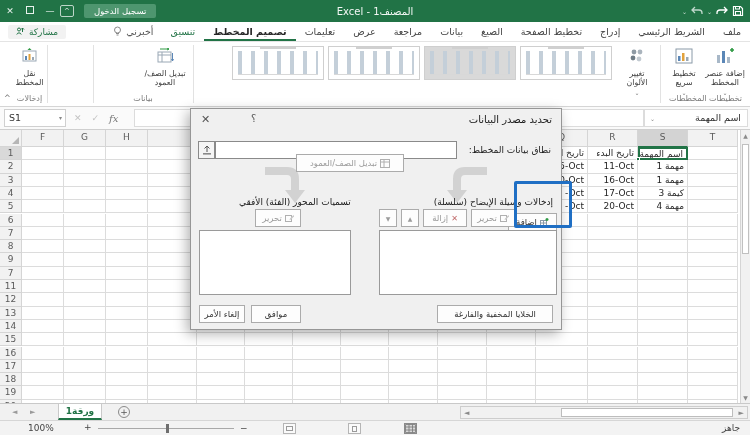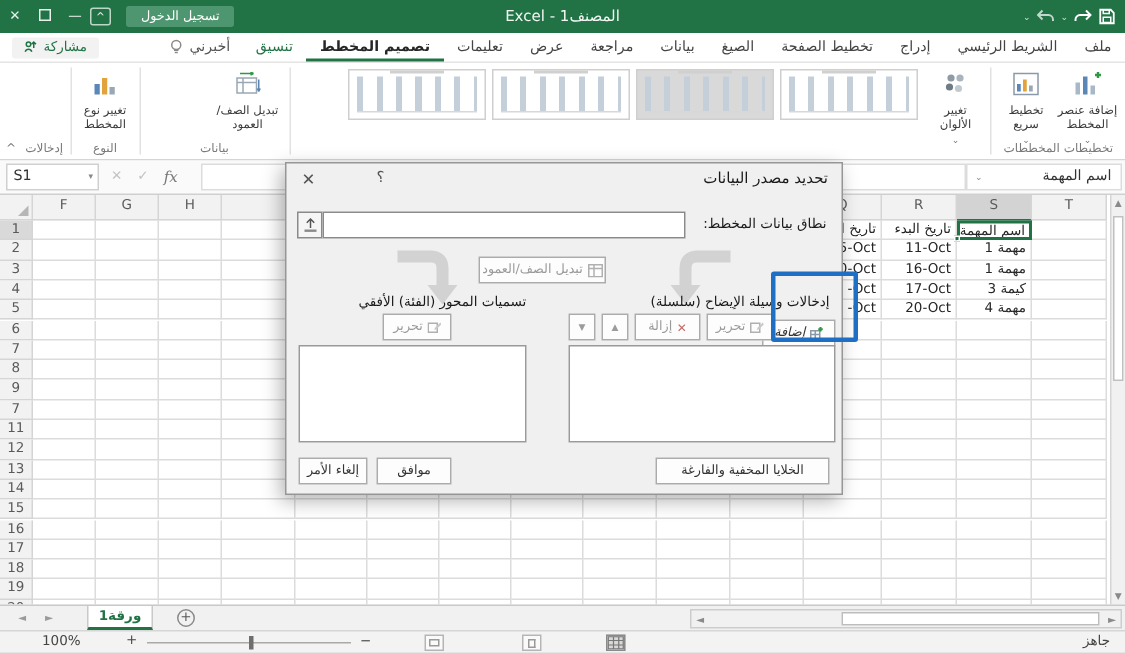--- a/index.html
+++ b/index.html
@@ -233,36 +233,35 @@
               <path d="M4 1 h9 l-2 -1 m2 1 l-2 1" stroke="#2e9943" fill="none"></path>
               <path d="M16.5 5 v8 l1 -2 m-1 2 l-1 -2" stroke="#5b87b7" fill="none"></path>
             </svg>
           </div>
         <div>تبديل الصف/ العمود</div>
       </div>
       <div class="grplabel">بيانات</div>
     </div>
     <div class="gsep" style="left:93px;"></div>
 
-    <div class="abs" style="left:49px;top:0;width:42px;height:63px;">
-      <div class="bigbtn" style="right:1px;width:40px;">
+    <div class="gsep" style="left:47px;"></div>
+
+    <div class="abs" style="left:13px;top:0;width:33px;height:63px;">
+      <div class="bigbtn" style="right:0;width:33px;">
         <div class="ic">
-            <svg width="16" height="16" viewBox="0 0 16 16">
-              <rect x="1" y="8" width="3.5" height="7" fill="#5b87b7"></rect>
-              <rect x="6" y="4" width="3.5" height="11" fill="#e2a23c"></rect>
-              <rect x="11" y="10" width="3.5" height="5" fill="#9aa8b5"></rect>
+            <svg width="17" height="16" viewBox="0 0 17 16">
+              <rect x="2" y="3" width="13" height="10" fill="none" stroke="#9aa8b5"></rect>
+              <rect x="4" y="8" width="2" height="4" fill="#5b87b7"></rect>
+              <rect x="7.5" y="6" width="2" height="6" fill="#e2a23c"></rect>
+              <rect x="11" y="9" width="2" height="3" fill="#9aa8b5"></rect>
+              <path d="M8.5 0 l2 2 h-4 z" fill="#2e9943"></path>
             </svg>
           </div>
-        <div>تغيير نوع المخطط</div>
-      </div>
-      <div class="grplabel">النوع</div>
-    </div>
-    <div class="gsep" style="left:47px;"></div>
-
-    <div class="abs" style="left:13px;top:0;width:33px;height:63px;">
+        <div>نقل المخطط</div>
+      </div>
       <div class="grplabel">إدخالات</div>
     </div>
     <span class="abs" style="left:4px;top:52px;font-size:8px;color:#777;">^</span>
   </div>
 
   <div class="abs fbar">
     <div class="namebox">
       <span>S1</span>
       <span class="dd">▾</span>
     </div>
@@ -641,30 +640,30 @@
     </div>
 
     <svg class="abs" style="right:72px;top:56px;" width="46" height="40" viewBox="0 0 46 40">
       <path d="M44 6 H22 q-8 0 -8 8 v12" fill="none" stroke="#d2d2d2" stroke-width="8"></path>
       <path d="M4 25 h20 l-10 13 z" fill="#d2d2d2"></path>
     </svg>
     <svg class="abs" style="left:72px;top:56px;" width="46" height="40" viewBox="0 0 46 40">
       <path d="M2 6 H24 q8 0 8 8 v12" fill="none" stroke="#d2d2d2" stroke-width="8"></path>
       <path d="M22 25 h20 l-10 13 z" fill="#d2d2d2"></path>
     </svg>
-    <div class="wbtn dis" style="right:157px;width:85px;top:62px;">
+    <div class="wbtn dis" style="right:157px;width:108px;top:45px;">
       <svg width="10" height="9" viewBox="0 0 10 9">
           <rect x="0.5" y="0.5" width="9" height="8" fill="none" stroke="#b0b0b0"></rect>
           <path d="M0.5 3 h9 M4 0.5 v8" stroke="#b0b0b0"></path>
         </svg>
       <span>تبديل الصف/العمود</span>
     </div>
 
     <div class="dlg-label" style="right:8px;top:88px;">إدخالات وسيلة الإيضاح (سلسلة)</div>
-    <div class="wbtn" style="right:4px;width:49px;top:104px;font-style:italic;">
+    <div class="wbtn" style="right:4px;width:49px;top:104px;">
       <svg width="9" height="9" viewBox="0 0 9 9">
           <rect x="0.5" y="2.5" width="6" height="6" fill="none" stroke="#8a9aa8"></rect>
           <path d="M0.5 5 h6 M3.5 2.5 v6" stroke="#8a9aa8"></path>
           <path d="M5.5 1.5 h3 M7 0 v3" stroke="#2e9943" stroke-width="1.4"></path>
         </svg>
       <span>إضافة</span>
     </div>
     <div class="wbtn dis" style="right:46px;width:44px;top:100px;">
       <svg width="9" height="9" viewBox="0 0 9 9">
           <rect x="0.5" y="1.5" width="6" height="6" fill="none" stroke="#b0b0b0"></rect>

